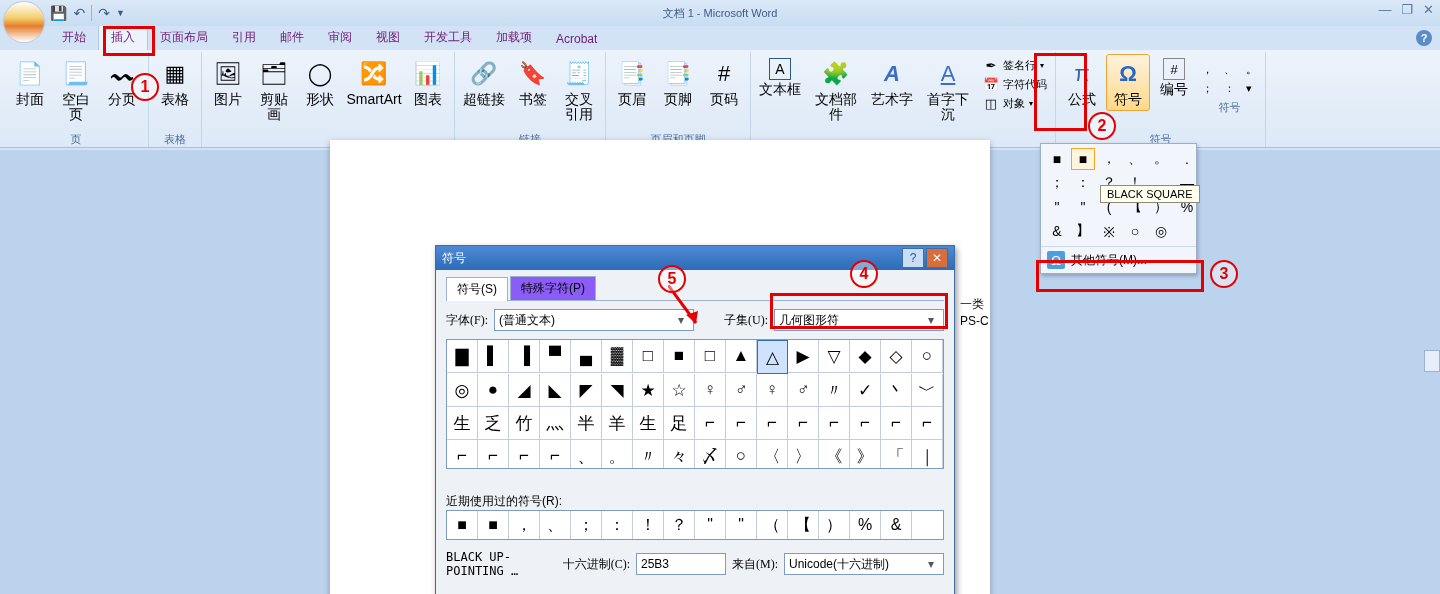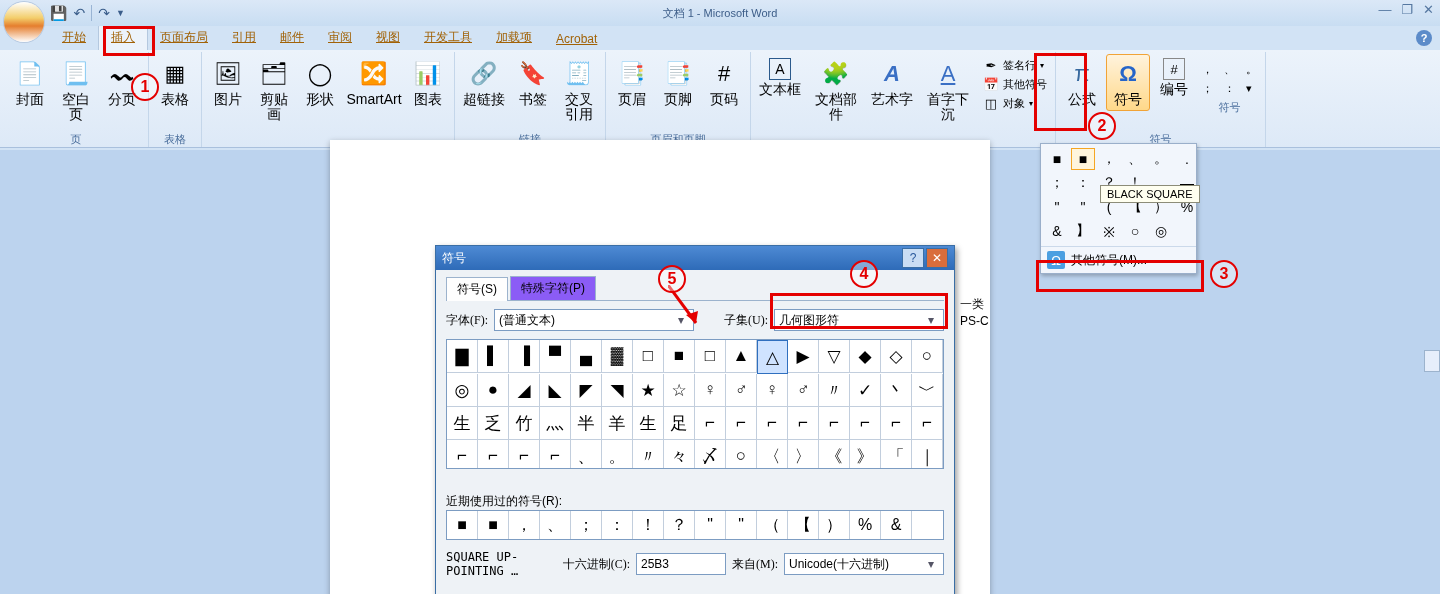--- a/index.html
+++ b/index.html
@@ -5,21 +5,21 @@
   html,body{margin:0;padding:0;font-family:"Microsoft YaHei","Segoe UI",Tahoma,sans-serif;font-size:12px;background:#fff;color:#000;}
   .window{width:1440px;height:594px;position:relative;background:#d2e3f5;overflow:hidden;}
   .titlebar{height:26px;background:linear-gradient(#dbe8f7,#c8ddf2);display:flex;align-items:center;position:relative;}
   .office-btn{width:40px;height:40px;border-radius:50%;background:linear-gradient(#fff,#f3ce6b 40%,#e57e2e 60%,#fff);position:absolute;left:4px;top:2px;z-index:10;box-shadow:0 0 0 1px #b7c9e0;}
   .qat{margin-left:50px;display:flex;align-items:center;gap:6px;}
   .qat span{font-size:14px;color:#3a5d8a;}
   .qat .sep{width:1px;height:16px;background:#99b4d4;}
   .title-text{position:absolute;left:50%;transform:translateX(-50%);color:#3c5d88;font-size:11px;}
   .win-ctrl{position:absolute;right:6px;top:2px;display:flex;gap:10px;color:#5577a0;font-size:13px;}
   .tabs{height:24px;padding-left:50px;display:flex;align-items:flex-end;gap:0;}
-  .tab{padding:4px 12px 4px;color:#a16207;cursor:default;text-decoration:underline;}
+  .tab{padding:4px 12px 4px;color:#701a75;cursor:default;}
   .tab.active{background:#ecf3fb;border-top-left-radius:3px;border-top-right-radius:3px;border:1px solid #b4c8df;border-bottom:none;}
   .help-icon{position:absolute;right:8px;top:30px;width:16px;height:16px;border-radius:50%;background:#5c8bc9;color:#fff;text-align:center;line-height:16px;font-size:11px;font-weight:bold;}
   .ribbon{height:95px;background:linear-gradient(#ecf3fb,#dde9f7);border-bottom:1px solid #a9c0dd;display:flex;padding:2px 4px 0;}
   .group{border-right:1px solid #c4d6ea;padding:2px 4px 0;display:flex;flex-direction:column;align-items:center;}
   .group-body{display:flex;flex:1;gap:2px;align-items:flex-start;}
   .group-label{height:15px;font-size:11px;color:#4a6e9c;text-align:center;width:100%;}
   .big-btn{display:flex;flex-direction:column;align-items:center;width:38px;padding:3px 2px;border:1px solid transparent;border-radius:3px;}
   .big-btn .ico{width:32px;height:32px;display:flex;align-items:center;justify-content:center;font-size:22px;}
   .big-btn .lbl{font-size:14px;text-align:center;line-height:1.1;margin-top:2px;}
   .small-row{display:flex;flex-direction:column;gap:1px;padding:2px 4px;}
@@ -211,21 +211,21 @@
             <div class="lbl">首字下沉</div>
           </div>
         <div class="small-row">
           <div class="small-btn">
               <span class="sico">✒</span>
               <span>签名行</span>
               <span style="font-size:8px;">▾</span>
             </div>
           <div class="small-btn">
               <span class="sico">📅</span>
-              <span>其他符号</span>
+              <span>字符代码</span>
             </div>
           <div class="small-btn">
               <span class="sico">◫</span>
               <span>对象</span>
               <span style="font-size:8px;">▾</span>
             </div>
         </div>
       </div>
     </div>
 
@@ -398,21 +398,21 @@
           <div>？</div>
           <div>"</div>
           <div>"</div>
           <div>（</div>
           <div>【</div>
           <div>）</div>
           <div>%</div>
           <div>&amp;</div>
         </div>
       <div class="form-row" style="margin-top:10px">
-        <span style="font-family:monospace">SQUARE UP-POINTING …</span>
+        <span style="font-family:monospace">BLACK UP-POINTING …</span>
         <label>十六进制(C):</label>
         <div class="combo" style="flex:0 0 80px">
             <span>25B3</span>
           </div>
         <label>来自(M):</label>
         <div class="combo" style="flex:0 0 150px">
             <span>Unicode(十六进制)</span>
             <span class="arr">▾</span>
           </div>
       </div>

